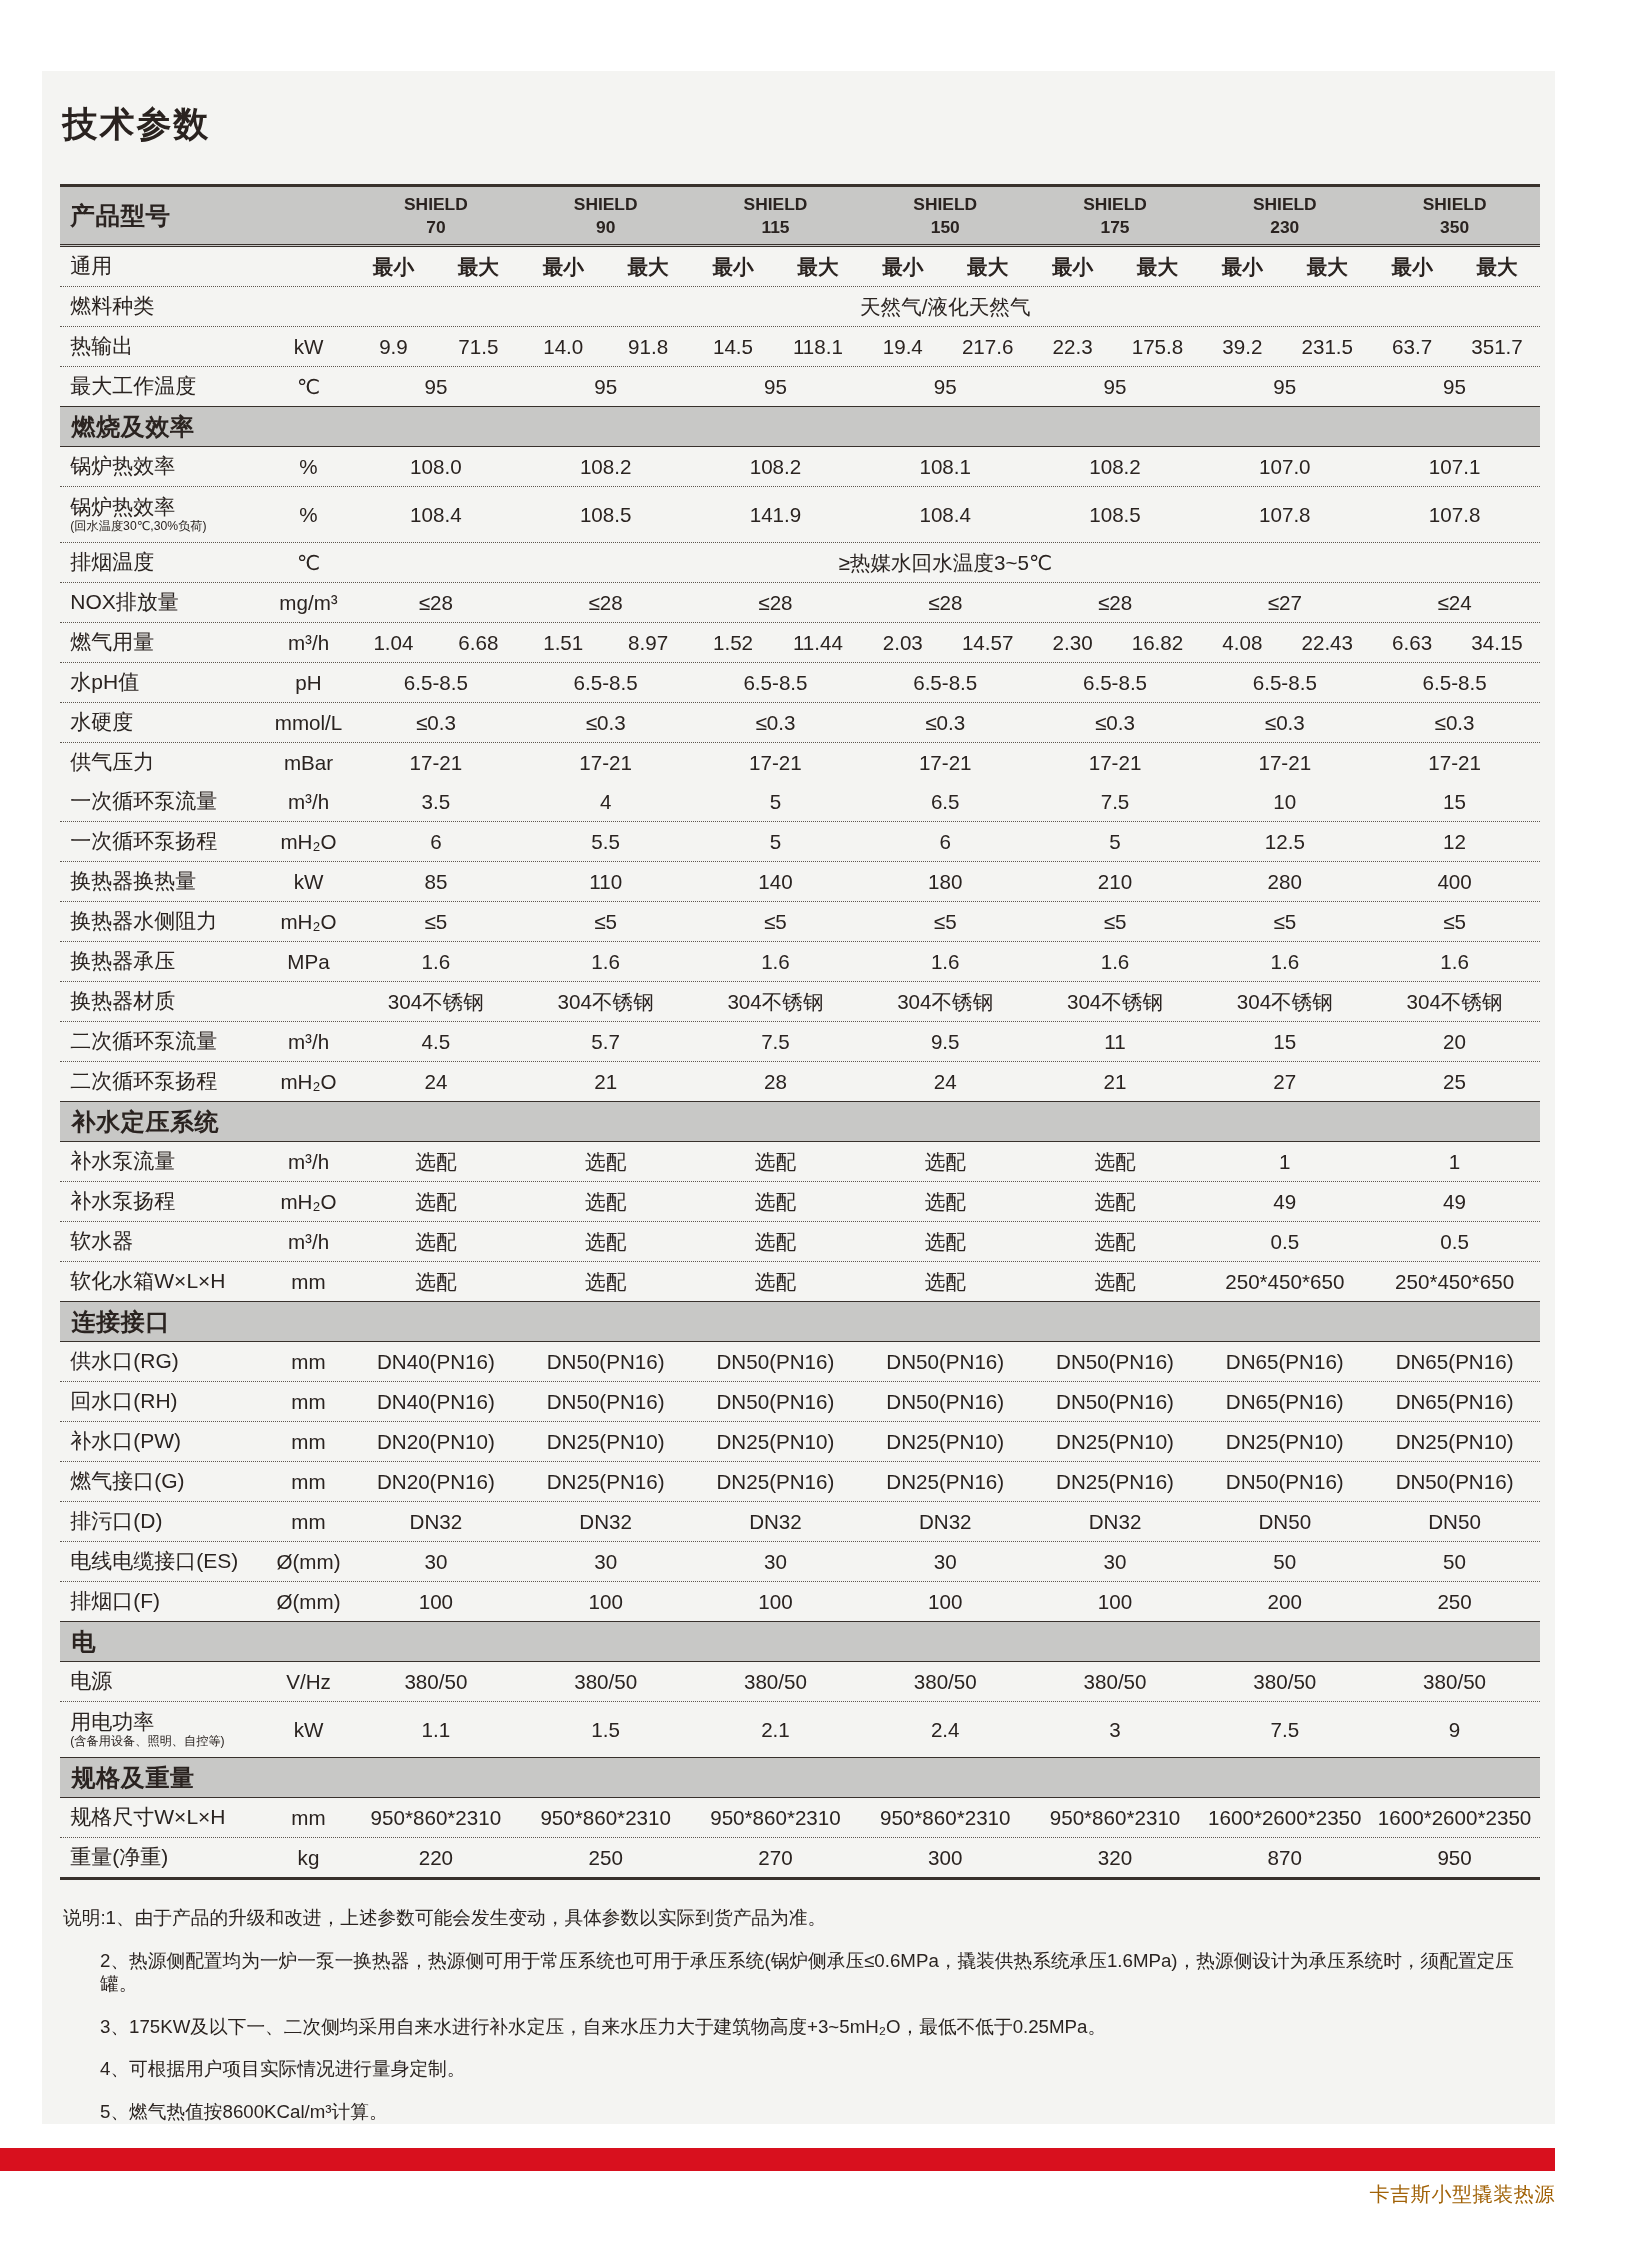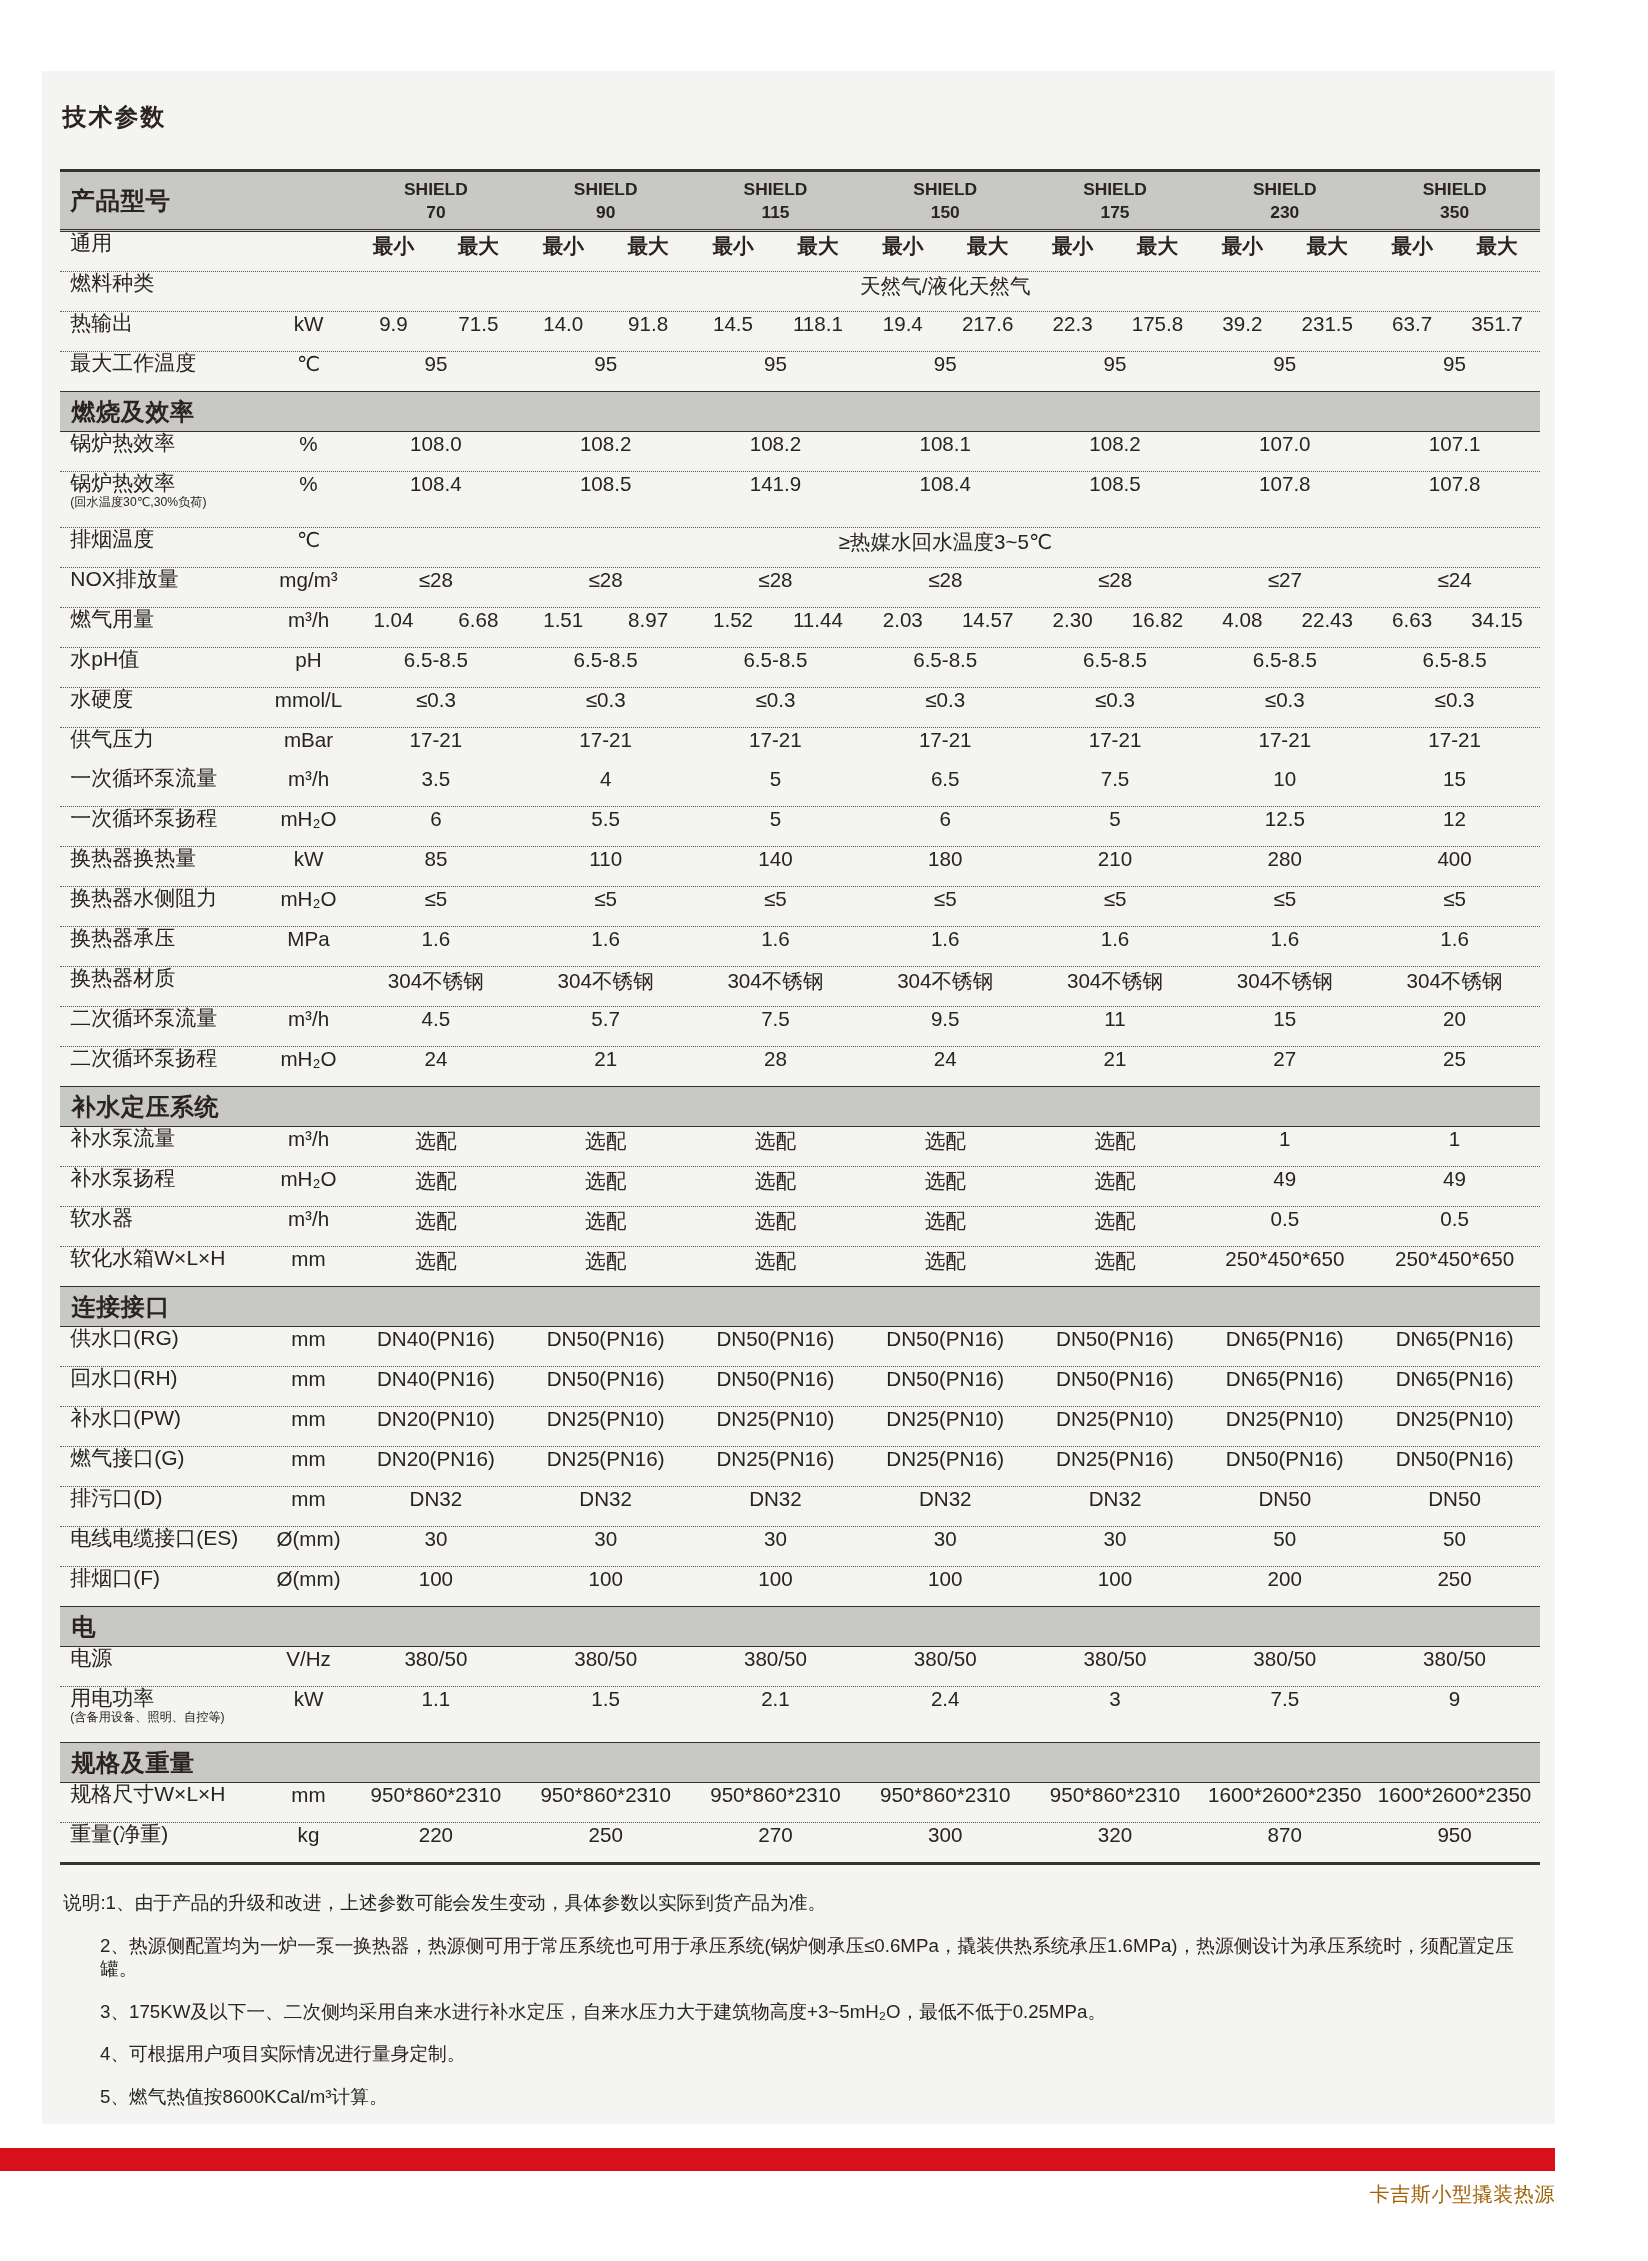--- a/index.html
+++ b/index.html
@@ -8,32 +8,32 @@
   }
   html,body{margin:0;padding:0;}
   body{
     width:1648px;height:2261px;background:#ffffff;position:relative;
     font-family:"Liberation Sans","DejaVu Sans",sans-serif;color:var(--ink);
   }
   .panel{
     position:absolute;left:42px;top:71px;width:1513px;height:2053px;
     background:var(--panel);box-sizing:border-box;padding:30px 15.5px 0 18px;
   }
-  .title{font-size:24px;font-weight:bold;letter-spacing:1.9px;margin-left:2.6px;}
+  .title{font-size:35px;font-weight:bold;letter-spacing:1.9px;margin-left:2.6px;}
   .spec-table{margin-top:36px;}
   .t-head{
     display:flex;align-items:center;height:57px;background:var(--band);
     border-top:3.9px solid var(--line);border-bottom:3.9px double var(--line);
   }
   .c-label{width:206px;padding-left:10.3px;box-sizing:border-box;}
   .c-unit{width:85px;text-align:center;}
   .c-data{flex:1;text-align:center;}
   .t-head .c-label{font-size:24.5px;font-weight:bold;letter-spacing:0.6px;}
   .model{display:flex;flex-direction:column;line-height:1.3;font-weight:bold;font-size:17.4px;}
-  .t-row{display:flex;align-items:flex-start;height:39px;border-bottom:1.3px dotted var(--dot);font-size:20.6px;}
+  .t-row{display:flex;align-items:center;height:39px;border-bottom:1.3px dotted var(--dot);font-size:20.6px;}
   .t-row .c-label{font-size:21px;line-height:1.05;}
   .t-row.tall{height:55px;}
   .sub{font-size:12.2px;margin-top:1.9px;}
   .t-band{
     display:flex;align-items:center;height:41px;background:var(--band);
     border-top:1.9px solid var(--line);border-bottom:1.9px solid var(--line);
     font-size:24px;font-weight:bold;padding-left:11.6px;box-sizing:border-box;letter-spacing:0.6px;
   }
   .t-row.noline{border-bottom:none;}
   .t-row.last{border-bottom:3.2px solid var(--line);}

